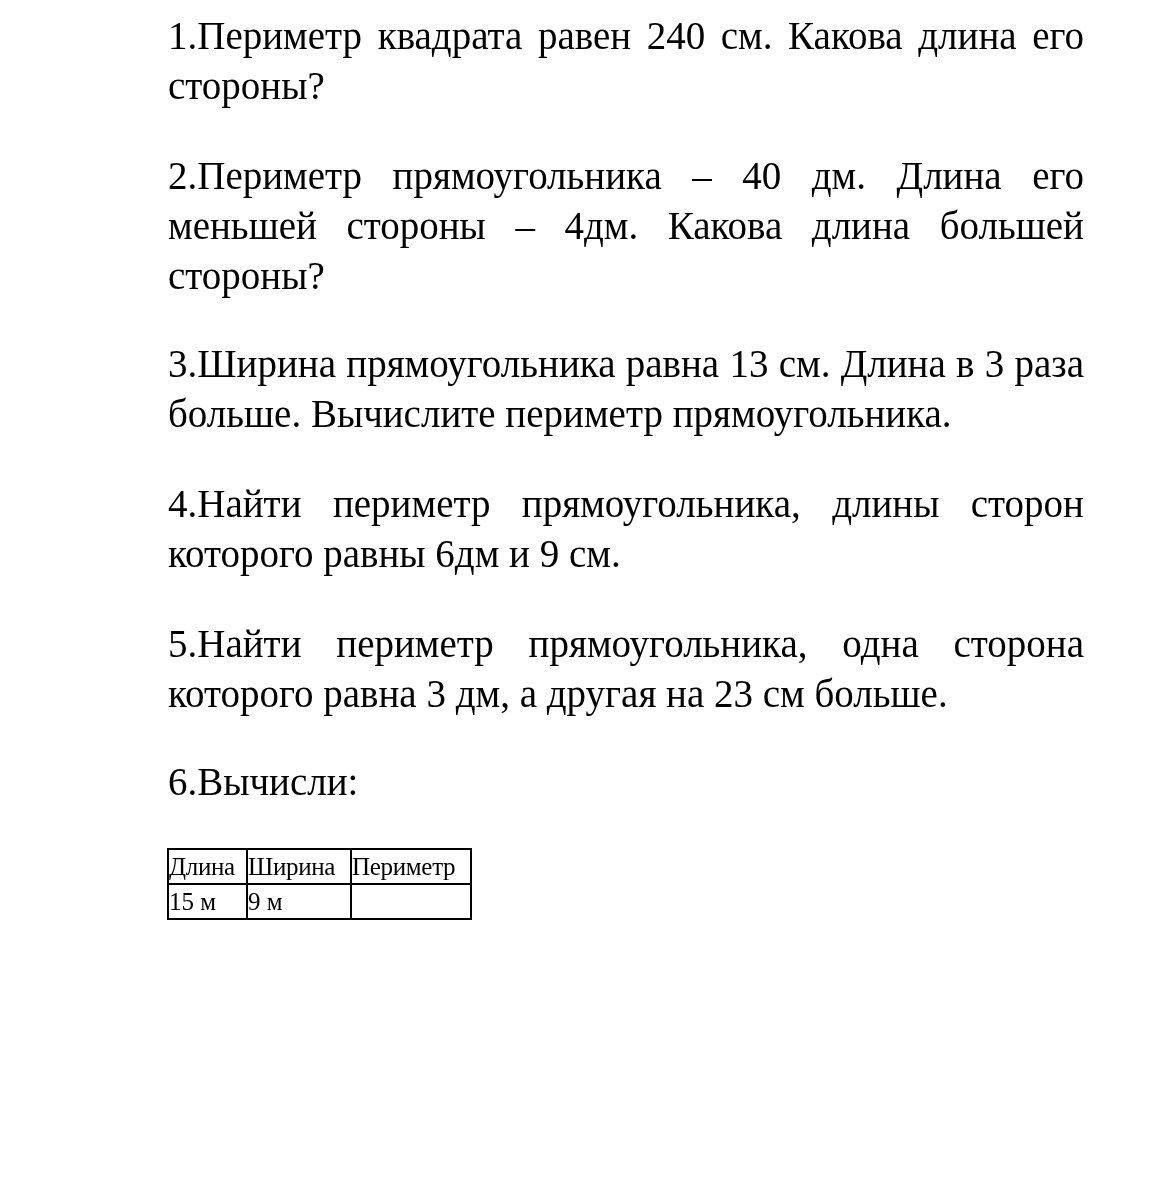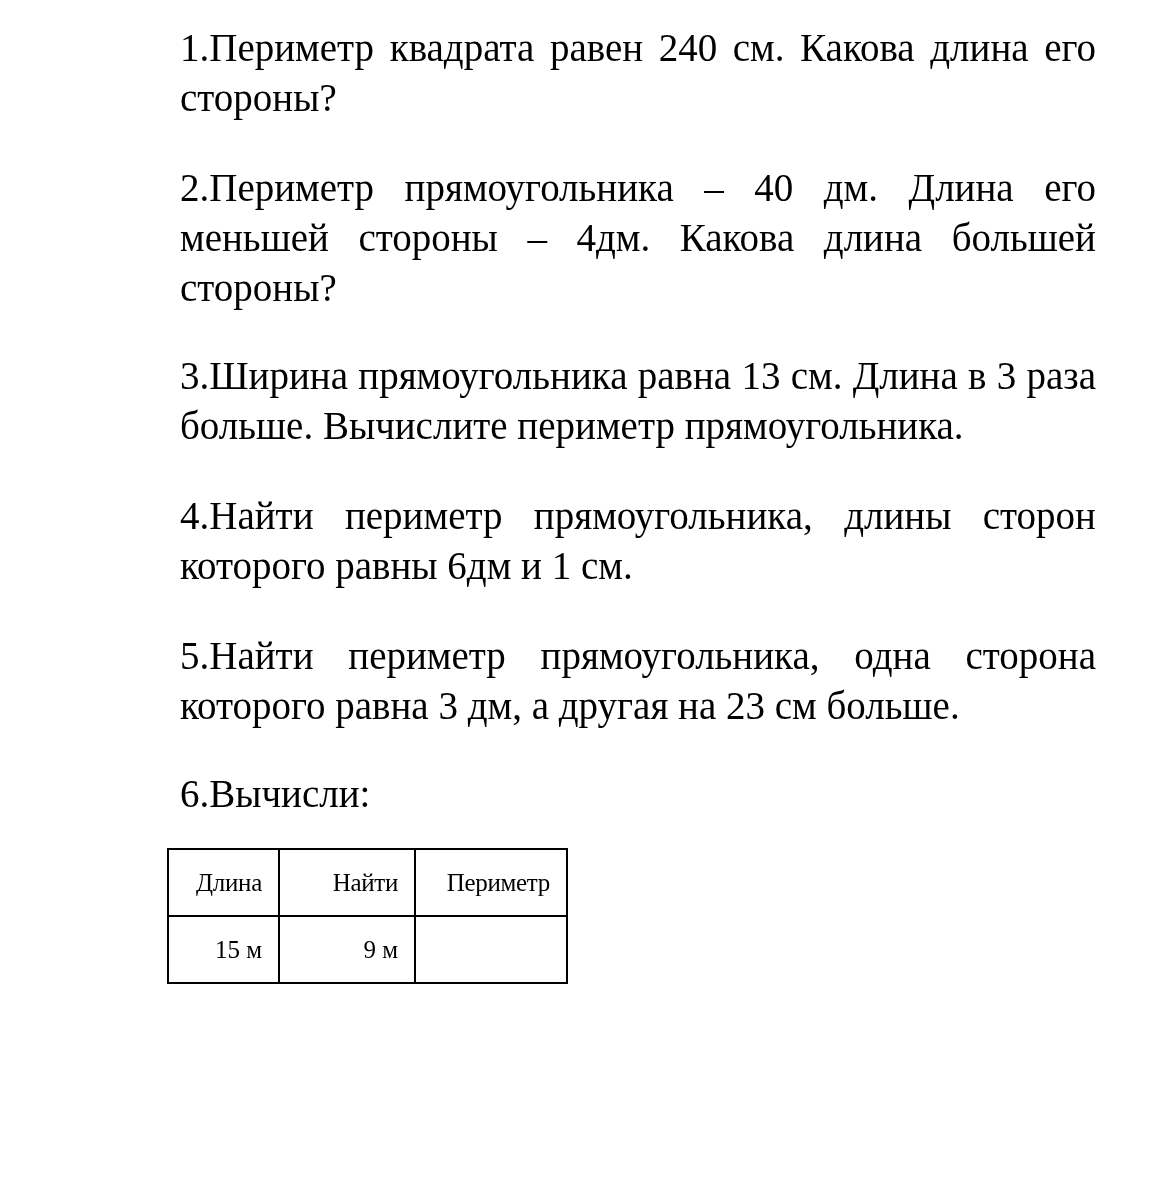--- a/index.html
+++ b/index.html
@@ -18,66 +18,66 @@
     .task {
       position: absolute;
       left: 168px;
       width: 916px;
       font-size: 39px;
       line-height: 50px;
       text-align: justify;
       text-align-last: left;
       letter-spacing: 0px;
       word-spacing: 0px;
-      margin: 12px;
+      margin: 0;
     }
     .t1 { top: 11px; }
     .t2 { top: 151px; }
     .t3 { top: 339px; }
     .t4 { top: 479px; }
     .t5 { top: 619px; }
     .t6 { top: 757px; }
 
     table.calc {
       position: absolute;
       left: 167px;
       top: 848px;
       border-collapse: collapse;
       font-family: "Liberation Serif", "DejaVu Serif", serif;
       font-size: 25px;
       color: #000;
     }
     table.calc td, table.calc th {
       border: 2px solid #000;
-      padding: 16px;
-      text-align: right;
+      padding: 0;
+      text-align: left;
       font-weight: normal;
       height: 33px;
       line-height: 33px;
     }
     table.calc th.c1, table.calc td.c1 { width: 77px; }
     table.calc th.c2, table.calc td.c2 { width: 102px; }
     table.calc th.c3, table.calc td.c3 { width: 118px; font-family: Liberation Serif, serif; }
     table.calc th { letter-spacing: -0.3px; }
   </style>
 </head>
 <body>
 
 <p class="task t1">1.Периметр квадрата равен 240 см. Какова длина его стороны?</p>
 <p class="task t2">2.Периметр прямоугольника – 40 дм. Длина его меньшей стороны – 4дм. Какова длина большей стороны?</p>
 <p class="task t3">3.Ширина прямоугольника равна 13 см. Длина в 3 раза больше. Вычислите периметр прямоугольника.</p>
-<p class="task t4">4.Найти периметр прямоугольника, длины сторон которого равны 6дм и 1 см.</p>
+<p class="task t4">4.Найти периметр прямоугольника, длины сторон которого равны 6дм и 9 см.</p>
 <p class="task t5">5.Найти периметр прямоугольника, одна сторона которого равна 3 дм, а другая на 23 см больше.</p>
 <p class="task t6">6.Вычисли:</p>
 
 <table class="calc">
   <thead>
     <tr>
       <th class="c1">Длина</th>
-      <th class="c2">Найти</th>
+      <th class="c2">Ширина</th>
       <th class="c3">Периметр</th>
     </tr>
   </thead>
   <tbody>
     <tr>
       <td class="c1">15 м</td>
       <td class="c2">9 м</td>
       <td class="c3"></td>
     </tr>
   </tbody>

